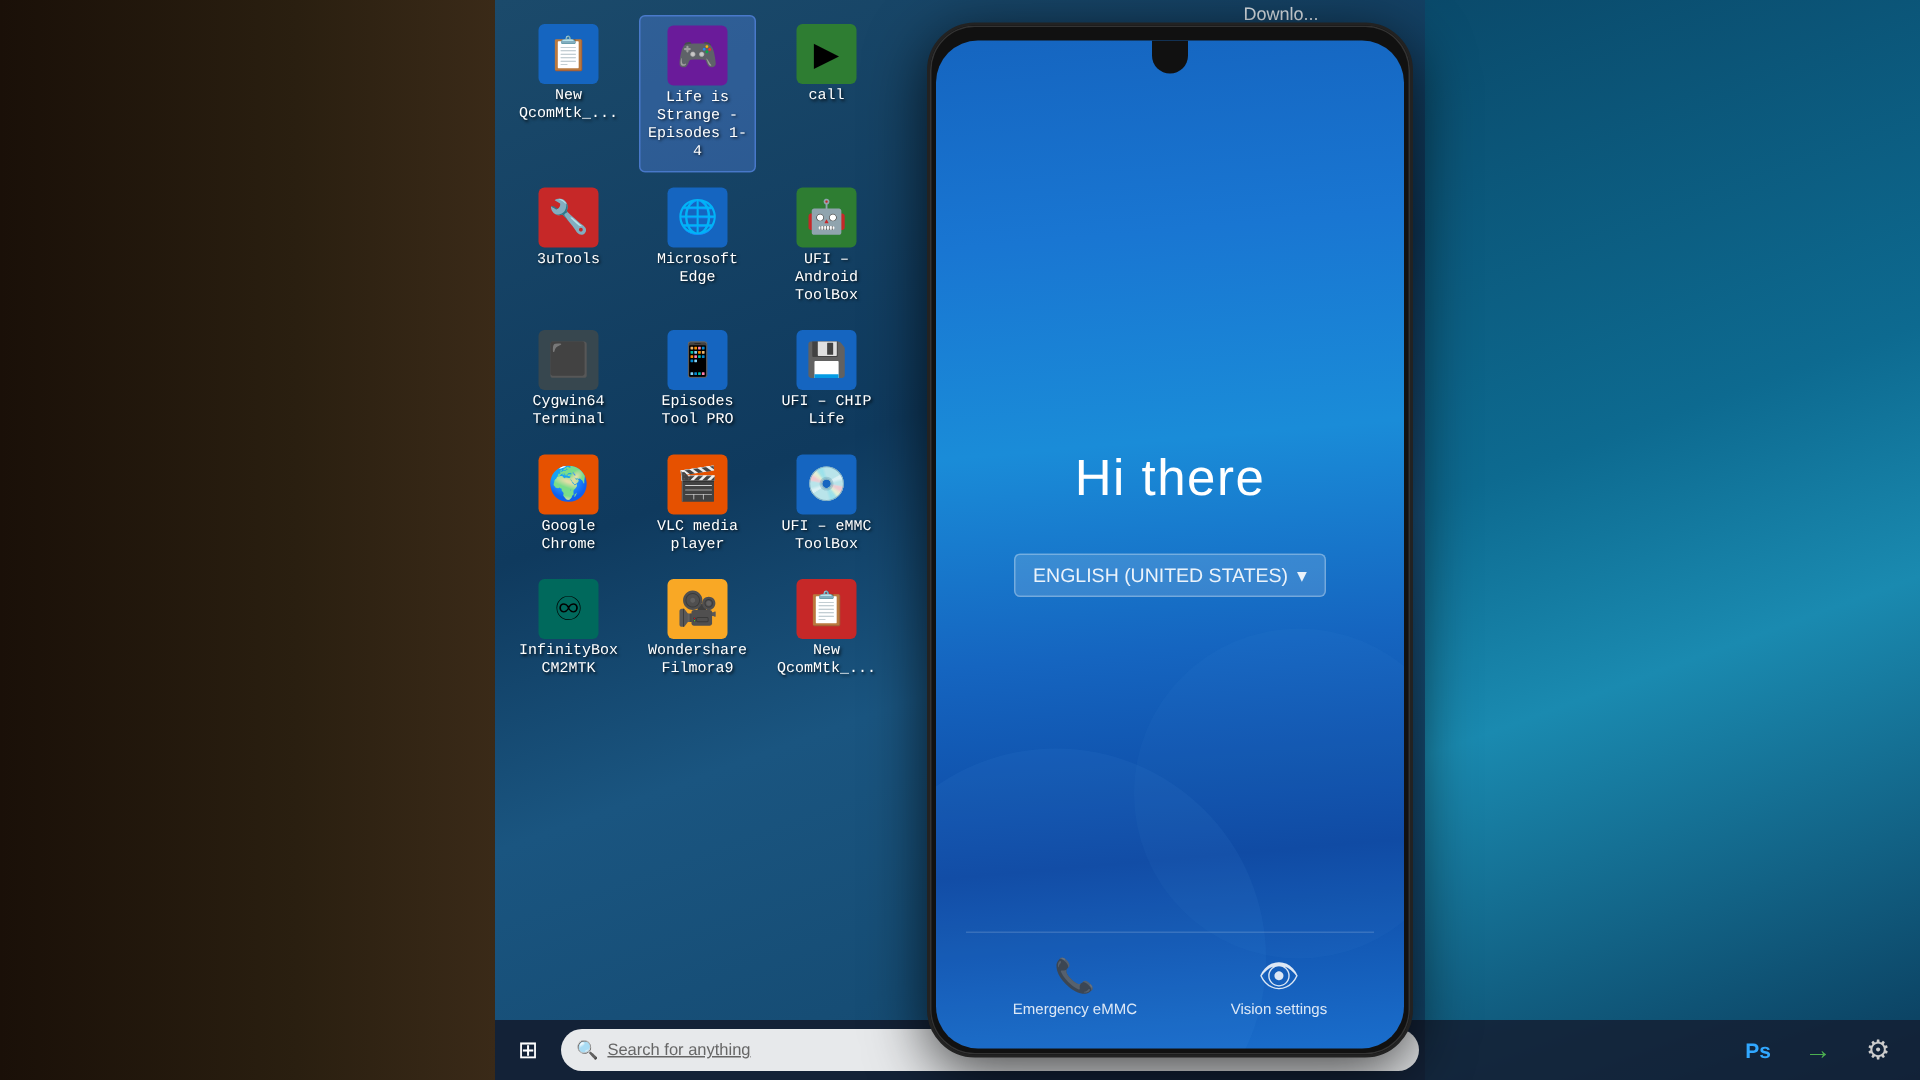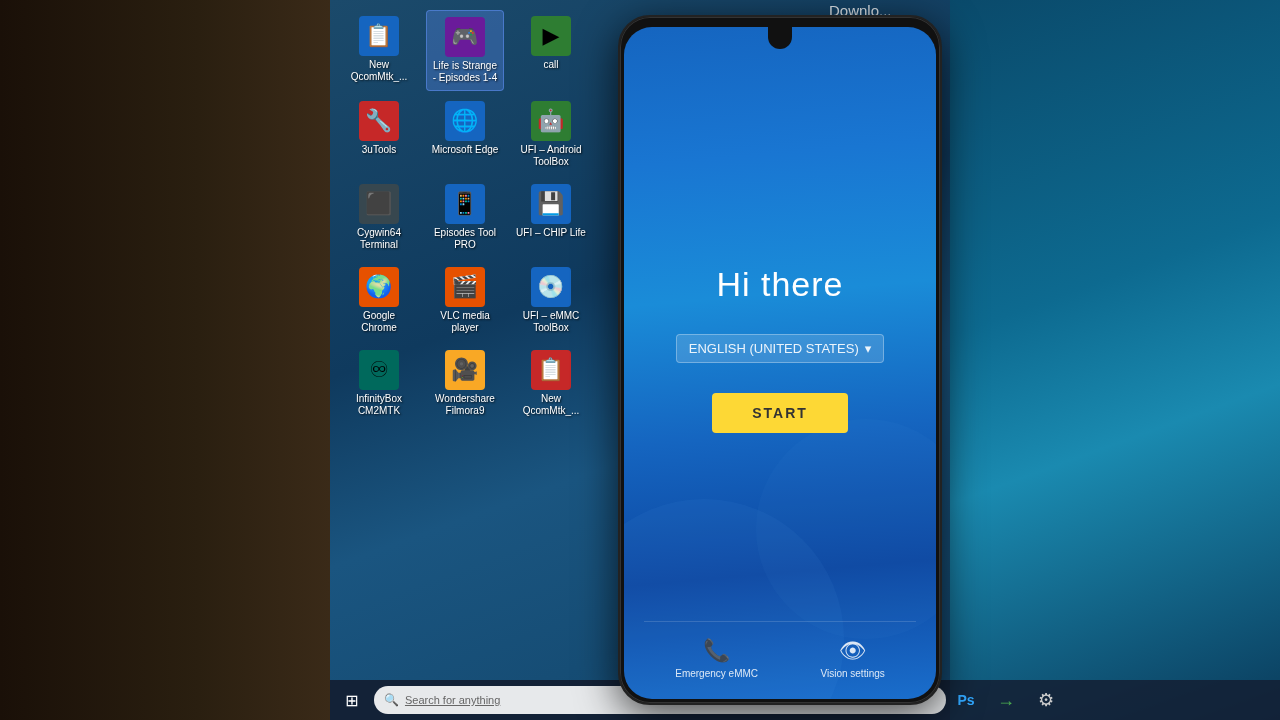--- a/index.html
+++ b/index.html
@@ -82,20 +82,21 @@
     }
 
     .icon-label {
       color: #fff;
       font-size: 10px;
       text-align: center;
       line-height: 1.2;
       text-shadow: 1px 1px 2px rgba(0,0,0,0.8);
       max-width: 76px;
       word-break: break-word;
+      font-family: Liberation Mono, monospace;
     }
 
     
     .taskbar {
       position: absolute;
       bottom: 0; left: 330px;
       width: 620px; height: 40px;
       background: rgba(20, 30, 50, 0.92);
       display: flex;
       align-items: center;
@@ -143,22 +144,22 @@
     }
 
     
     .system-tray {
       position: absolute;
       bottom: 0; right: 0;
       width: 330px; height: 40px;
       background: rgba(20, 30, 50, 0.85);
       display: flex;
       align-items: center;
-      justify-content: flex-start;
-      padding-right: 24px;
+      justify-content: flex-end;
+      padding-right: 12px;
       gap: 8px;
     }
 
     .tray-icon {
       width: 32px; height: 32px;
       display: flex; align-items: center; justify-content: center;
       cursor: pointer;
       border-radius: 2px;
       font-size: 16px;
     }
@@ -304,21 +305,21 @@
       color: rgba(255,255,255,0.85);
       text-align: center;
     }
 
     
     .download-text {
       position: absolute;
       top: 2px;
       left: 480px;
       color: rgba(255,255,255,0.85);
-      font-size: 15px;
+      font-size: 12px;
       padding-left: 19px;
     }
 
     
     .icon-blue { background: #1565c0; }
     .icon-green { background: #2e7d32; }
     .icon-orange { background: #e65100; }
     .icon-purple { background: #6a1b9a; }
     .icon-teal { background: #00695c; }
     .icon-dark { background: #37474f; }
@@ -445,21 +446,20 @@
       <div class="phone-content">
         <div class="phone-main">
 
           <h1 class="hi-there-text">Hi there</h1>
 
           <div class="language-selector">
             <span>ENGLISH (UNITED STATES)</span>
             <span>▾</span>
           </div>
 
-          <button class="start-btn">START</button>
         </div>
 
         <div class="phone-bottom">
           <div class="phone-bottom-item">
             <span class="phone-bottom-icon">📞</span>
             <span class="phone-bottom-label">Emergency eMMC</span>
           </div>
           <div class="phone-bottom-item">
             <span class="phone-bottom-icon">👁</span>
             <span class="phone-bottom-label">Vision settings</span>

